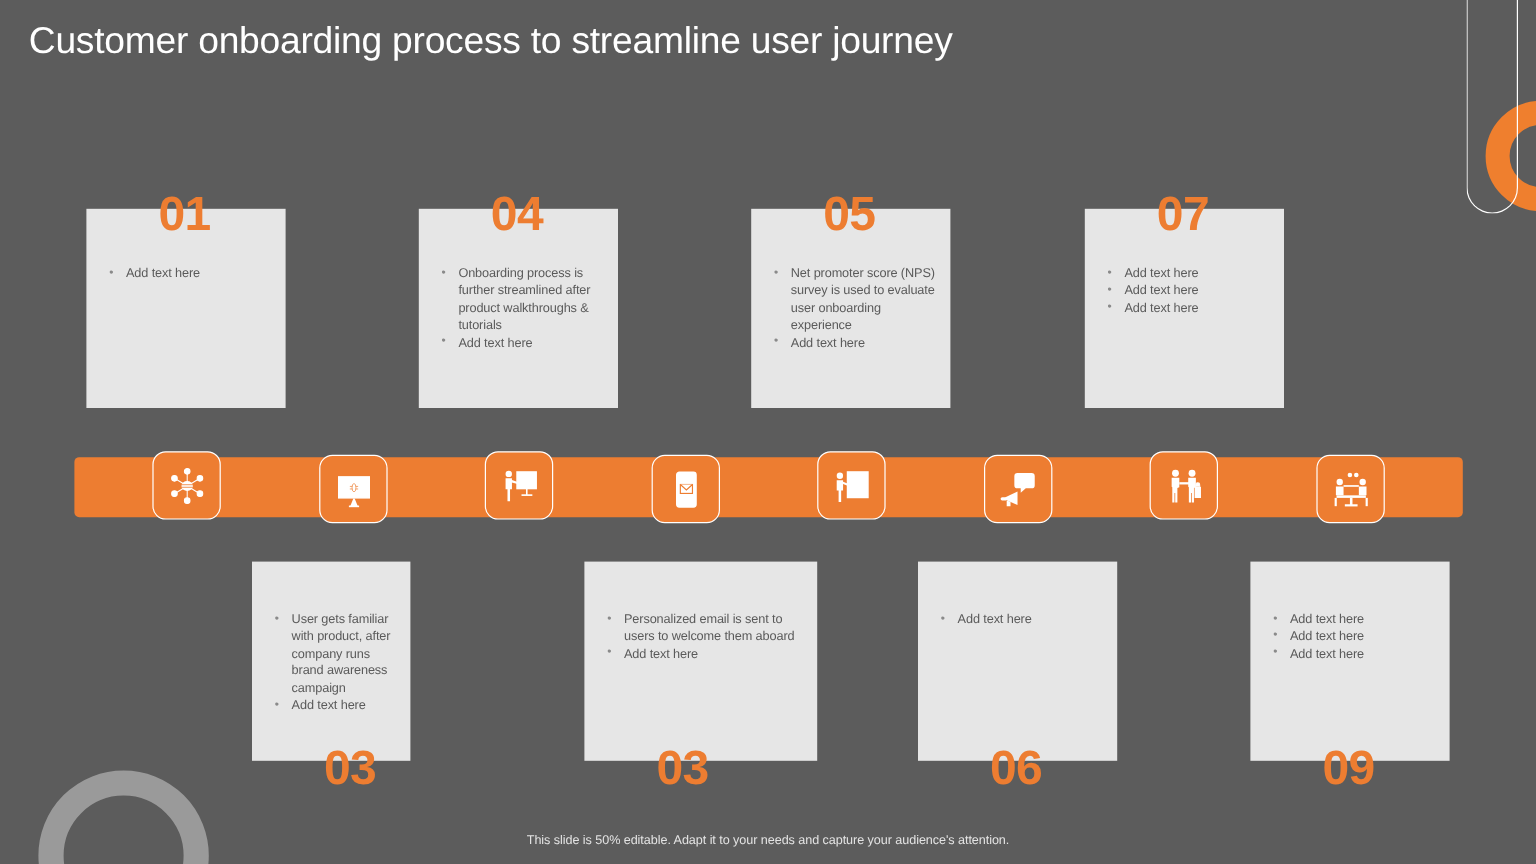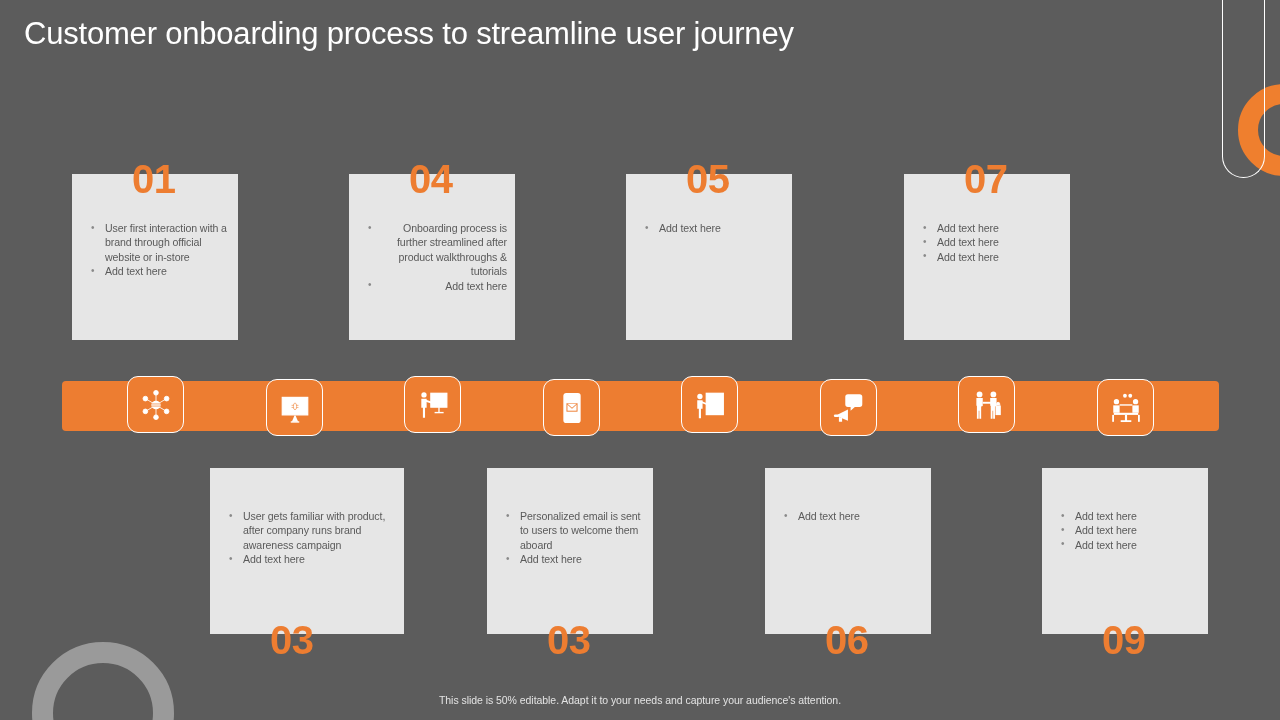--- a/index.html
+++ b/index.html
@@ -101,48 +101,48 @@
 
 <div class="header">
   <div class="title">Customer onboarding process to streamline user journey</div>
 </div>
 
 <div class="stage">
   <div class="band"></div>
   <div id="cards">
       <div class="card" style="left: 72px; top: 174px; width: 166px; height: 166px;">
         <ul style="position: absolute; left: 16px; right: 8px; top: 47px;">
-          <li>User first interaction with a brand through official website or in-store</li>
           <li>Add text here</li>
         </ul>
       </div>
       <div class="num" style="left: 132px; top: 159px;">01</div>
-      <div class="card" style="left: 210px; top: 468px; width: 194px; height: 166px;">
+      <div class="card" style="left: 210px; top: 468px; width: 132px; height: 166px;">
         <ul style="position: absolute; left: 16px; right: 8px; top: 41px;">
           <li>User gets familiar with product, after company runs brand awareness campaign</li>
           <li>Add text here</li>
         </ul>
       </div>
       <div class="num" style="left: 270px; top: 620px;">03</div>
       <div class="card" style="left: 349px; top: 174px; width: 166px; height: 166px;">
-        <ul style="position: absolute; left: 16px; right: 8px; top: 47px; text-align: right;">
+        <ul style="position: absolute; left: 16px; right: 8px; top: 47px;">
           <li>Onboarding process is further streamlined after product walkthroughs &amp; tutorials</li>
           <li>Add text here</li>
         </ul>
       </div>
       <div class="num" style="left: 409px; top: 159px;">04</div>
-      <div class="card" style="left: 487px; top: 468px; width: 166px; height: 166px;">
+      <div class="card" style="left: 487px; top: 468px; width: 194px; height: 166px;">
         <ul style="position: absolute; left: 16px; right: 8px; top: 41px;">
           <li>Personalized email is sent to users to welcome them aboard</li>
           <li>Add text here</li>
         </ul>
       </div>
       <div class="num" style="left: 547px; top: 620px;">03</div>
       <div class="card" style="left: 626px; top: 174px; width: 166px; height: 166px;">
         <ul style="position: absolute; left: 16px; right: 8px; top: 47px;">
+          <li>Net promoter score (NPS) survey is used to evaluate user onboarding experience</li>
           <li>Add text here</li>
         </ul>
       </div>
       <div class="num" style="left: 686px; top: 159px;">05</div>
       <div class="card" style="left: 765px; top: 468px; width: 166px; height: 166px;">
         <ul style="position: absolute; left: 16px; right: 8px; top: 41px;">
           <li>Add text here</li>
         </ul>
       </div>
       <div class="num" style="left: 825px; top: 620px;">06</div>

